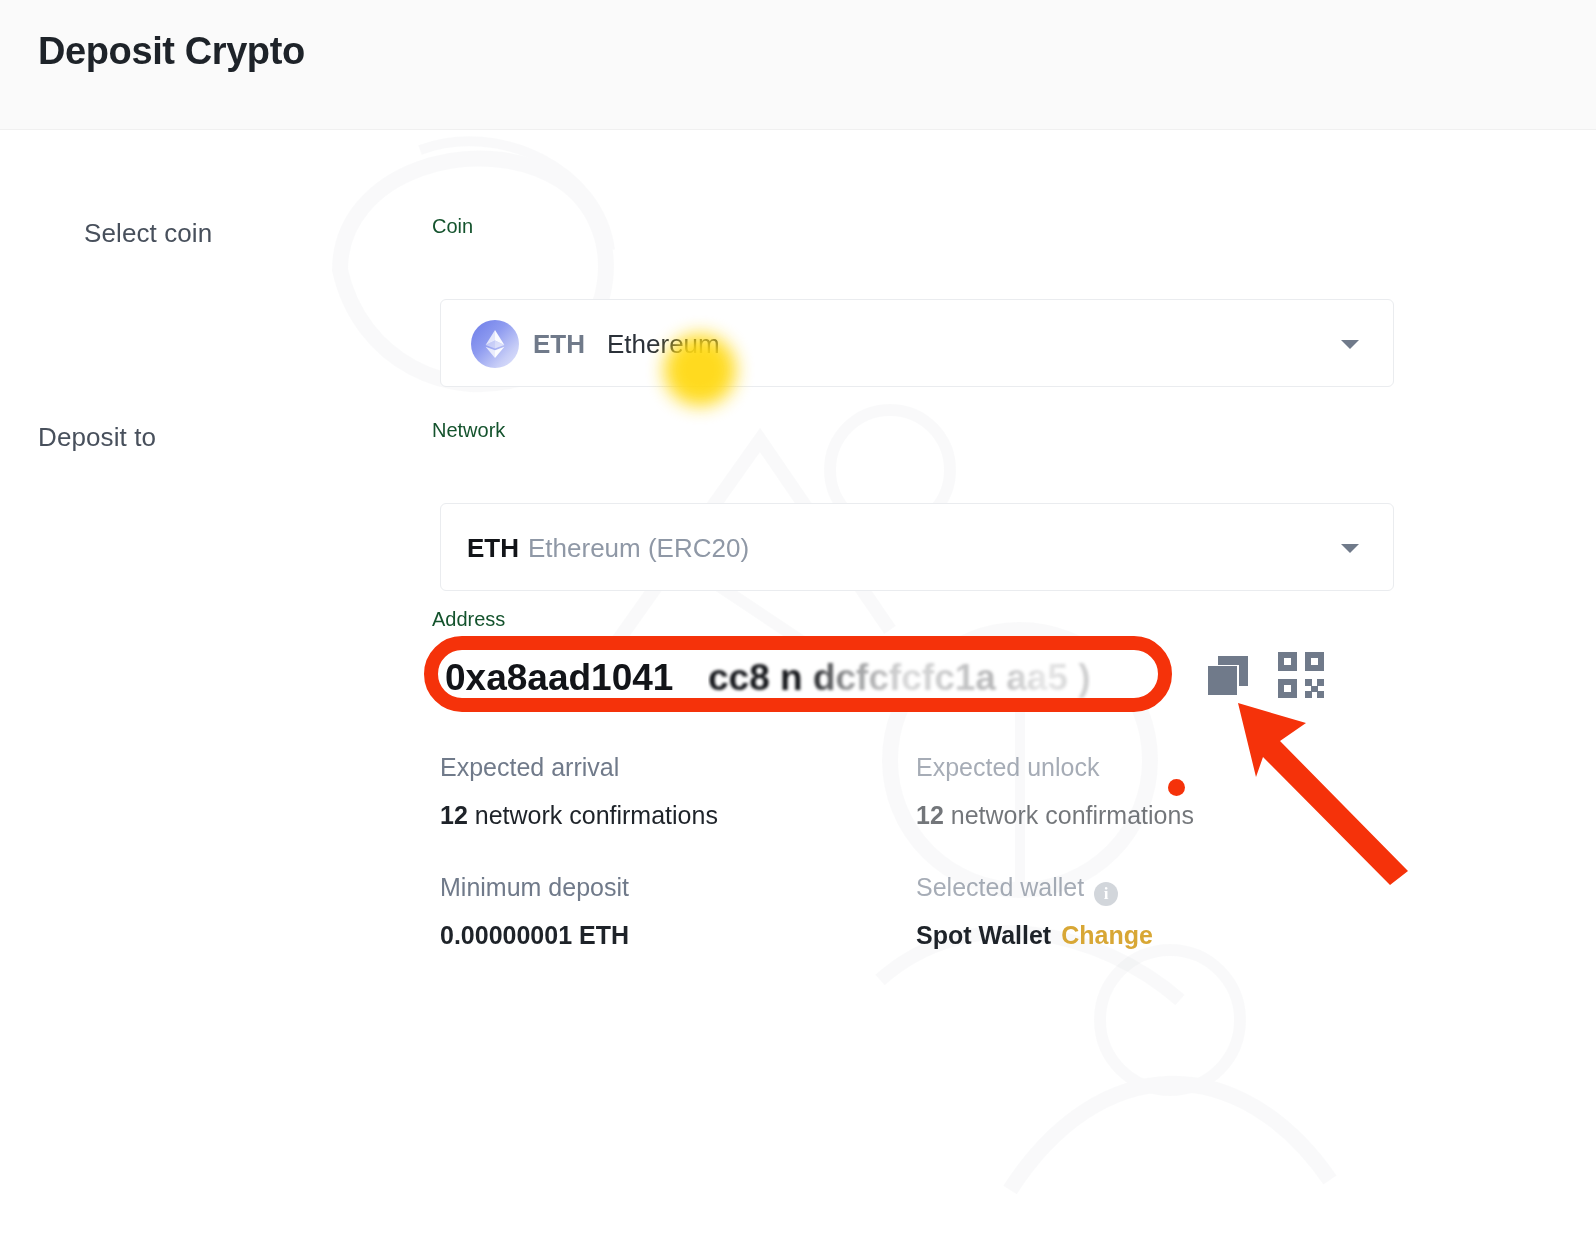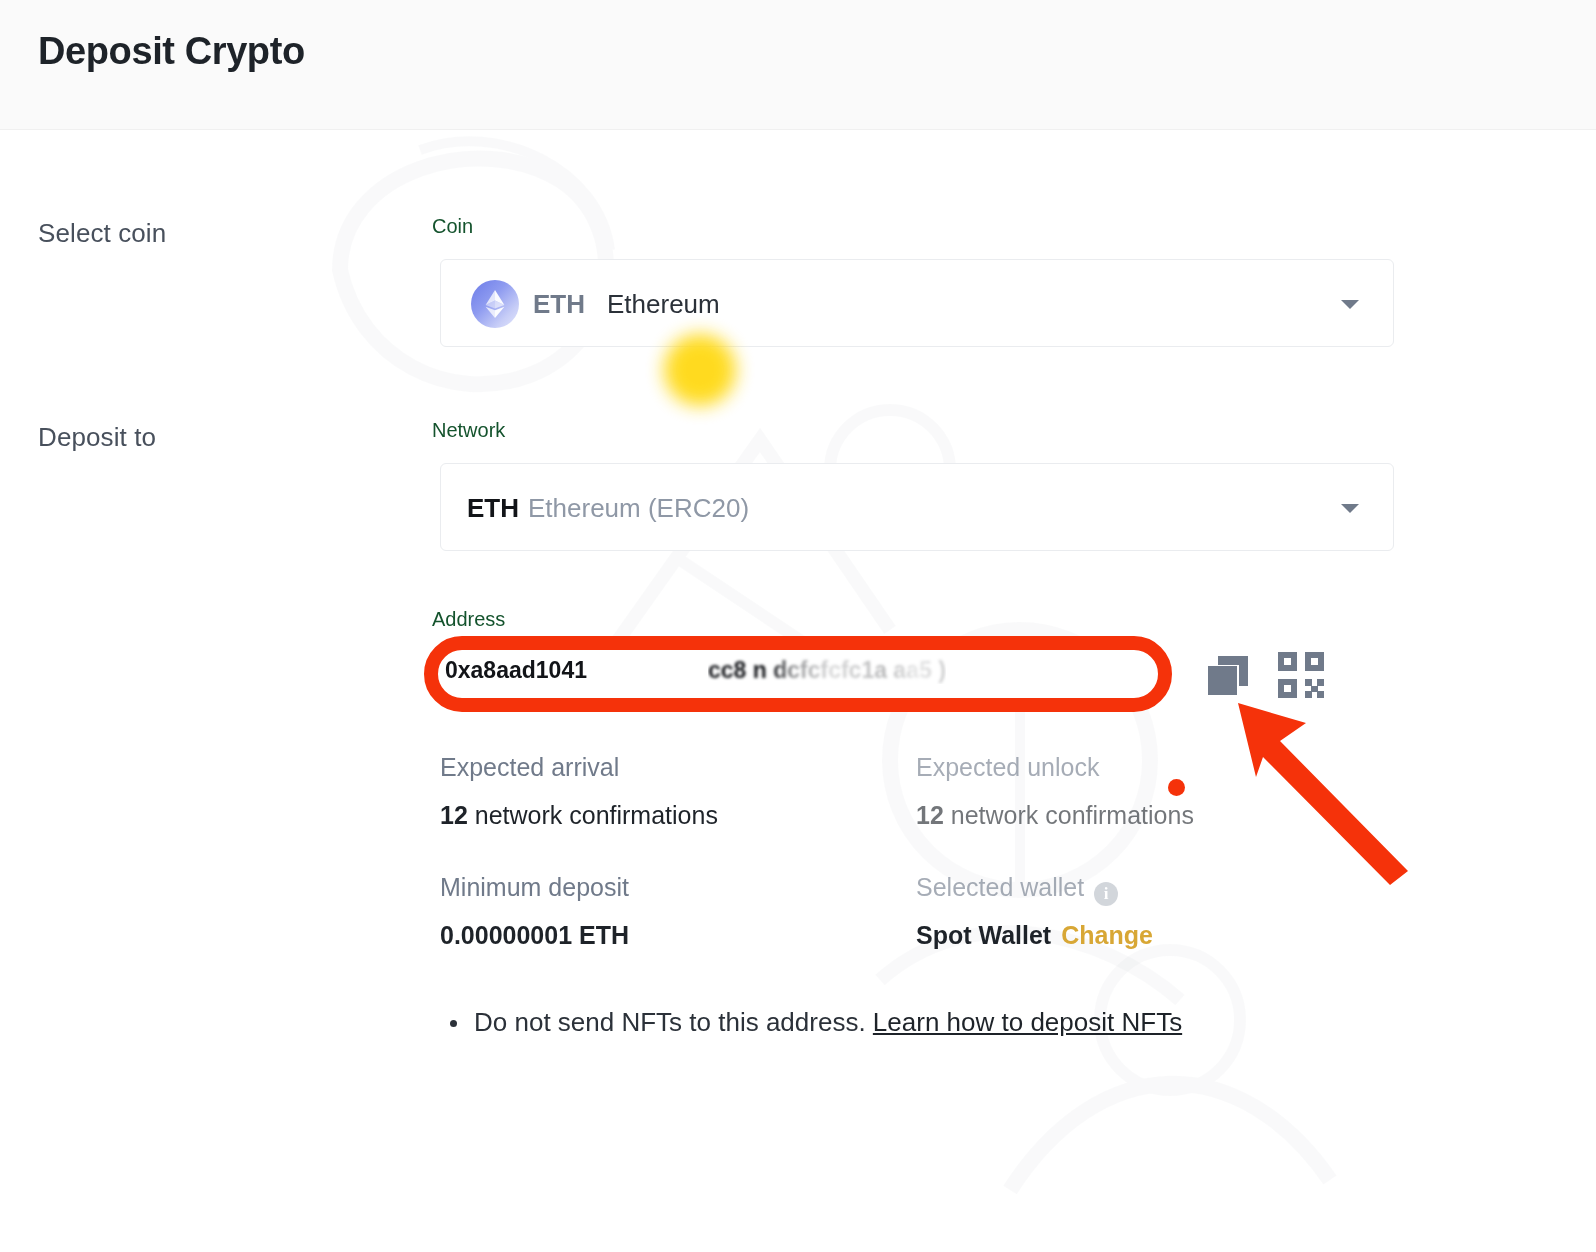--- a/index.html
+++ b/index.html
@@ -30,34 +30,35 @@
     position: absolute; left: 38px; top: 30px;
     font-size: 38px; font-weight: bold; color: #1e2329;
     letter-spacing: -0.4px;
   }
 
   
   .side-label {
     position: absolute; left: 38px;
     font-size: 26px; color: #48505c; letter-spacing: .1px;
   }
-  .side-label.coin { top: 218px; }
+  .side-label.coin { top: 218px; margin-left: 46px; }
   .side-label.deposit { top: 422px; }
 
   
   .field-label {
     position: absolute; left: 432px;
     font-size: 20px; color: #14532d;
   }
   .field-box {
     position: absolute; left: 440px;
     width: 954px; height: 88px;
     border: 1px solid #eaecef;
     border-radius: 6px;
     background: #ffffff;
+    margin-top: 40px;
   }
   .caret {
     position: absolute; right: 34px; top: 50%;
     width: 0; height: 0; margin-top: -3px;
     border-left: 9px solid transparent;
     border-right: 9px solid transparent;
     border-top: 9px solid #707a8a;
   }
 
   
@@ -82,21 +83,21 @@
   .net-name   { font-size: 26px; color: #8f98a6; margin-left: 9px; }
 
   
   .addr-box {
     position: absolute; left: 440px; top: 645px;
     width: 720px; height: 60px;
     background: #ffffff;
   }
   .addr-text {
     position: absolute; left: 5px; top: 12px;
-    font-size: 23px; font-weight: bold; color: #121418;
+    font-size: 37px; font-weight: bold; color: #121418;
     white-space: nowrap;
   }
   .addr-fade {
     -webkit-mask-image: linear-gradient(90deg, #000 0%, #000 26%, rgba(0,0,0,.45) 36%, rgba(0,0,0,.16) 52%, rgba(0,0,0,.30) 74%, rgba(0,0,0,.10) 88%, rgba(0,0,0,.22) 100%);
             mask-image: linear-gradient(90deg, #000 0%, #000 26%, rgba(0,0,0,.45) 36%, rgba(0,0,0,.16) 52%, rgba(0,0,0,.30) 74%, rgba(0,0,0,.10) 88%, rgba(0,0,0,.22) 100%);
   }
   .addr-blur { filter: blur(1.6px); }
 
   
   .red-ring {
@@ -273,23 +274,20 @@
   </div>
 
   <div class="info-label muted-col" style="left:916px;top:873px;">
     <span>Selected wallet</span><span class="info-i">i</span>
   </div>
   <div class="info-value" style="left:916px;top:921px;">
     <b>Spot Wallet</b><span class="change-link">Change</span>
   </div>
 
   <div class="bullets">
-    <div class="bullet">
-      <span>Do not send NFTs to this address. </span><span class="link">Learn how to deposit NFTs</span>
-    </div>
   </div>
 
   <div class="cursor-glow"></div>
   <div class="arrow-overlay">
     <svg width="190" height="190" viewBox="0 0 190 190">
       <path d="M8 8 L76 28 L50 46 L178 176 L160 190 L33 62 L26 82 Z" fill="#f5320a"></path>
     </svg>
   </div>
 
 </div>

